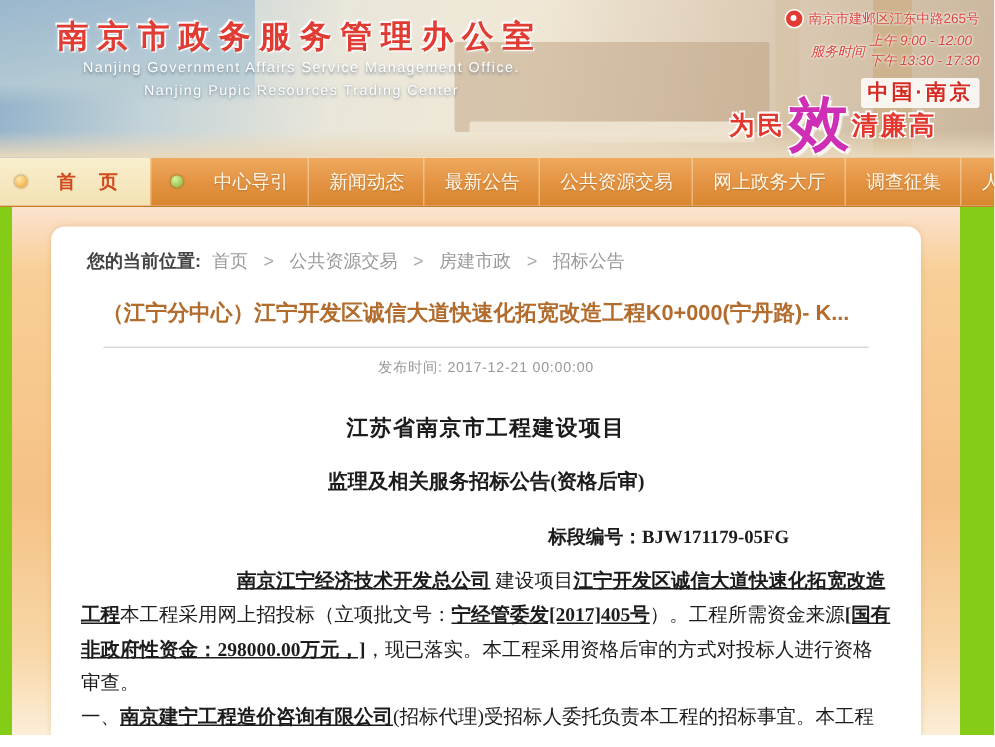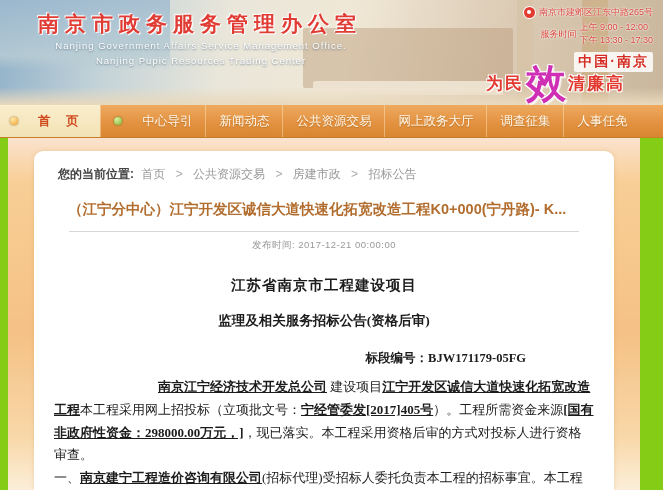--- a/index.html
+++ b/index.html
@@ -25,21 +25,21 @@
   .org-en { color:#fdfdfd; font-size:9.5px; letter-spacing:1px; margin:2px 0 4px 2px;
     text-shadow:0 1px 2px rgba(90,110,130,.8);text-align:center; }
 
   .contact { position:absolute; right:10px; top:6px; text-align:right; font-size:9px; color:#d8453c;
     text-shadow:0 0 2px #fff,0 0 2px #fff; }
   .contact .row1 { display:flex; align-items:center; justify-content:flex-end; gap:4px; }
   .weibo { display:inline-block; width:11px; height:11px; border-radius:50%; background:#e23c32;
     position:relative; box-shadow:0 0 0 1px #fff; }
   .weibo::after { content:""; position:absolute; left:3px; top:3px; width:4px; height:4px;
     border-radius:50%; background:#fff; }
-  .svc { display:flex; align-items:center; justify-content:flex-end; gap:3px; margin-top:2px; }
+  .svc { display:flex; align-items:center; justify-content:flex-end; gap:3px; margin-top:2px;font-style:italic; }
   .svc-times { text-align:left; }
   .city-badge { display:inline-block; margin-top:5px; background:rgba(255,255,255,.85); color:#d42c22;
     font-size:14px; font-weight:bold; letter-spacing:2px; padding:1px 4px; border-radius:2px; }
 
   .slogan { position:absolute; right:38px; bottom:0; display:flex; align-items:center; height:44px; }
   .slogan .red { color:#e2382e; font-size:17px; font-weight:bold; letter-spacing:2px;
     text-shadow:-1px -1px 0 #fff,1px -1px 0 #fff,-1px 1px 0 #fff,1px 1px 0 #fff; }
   .slogan .big { color:#cf2fb4; font-size:40px; font-weight:bold; line-height:40px; margin:0 2px;
     text-shadow:-1px -1px 0 #fff,1px -1px 0 #fff,-1px 1px 0 #fff,2px 2px 1px rgba(255,255,255,.8); }
 
@@ -126,20 +126,23 @@
     <span>首 页</span>
   </a>
   <a href="#">
     <span class="dot dot-green"></span>
     <span>中心导引</span>
   </a>
   <a href="#">
     <span>新闻动态</span>
   </a>
   <a href="#">
+    <span>最新公告</span>
+  </a>
+  <a href="#">
     <span>公共资源交易</span>
   </a>
   <a href="#">
     <span>网上政务大厅</span>
   </a>
   <a href="#">
     <span>调查征集</span>
   </a>
   <a href="#">
     <span>人事任免</span>

